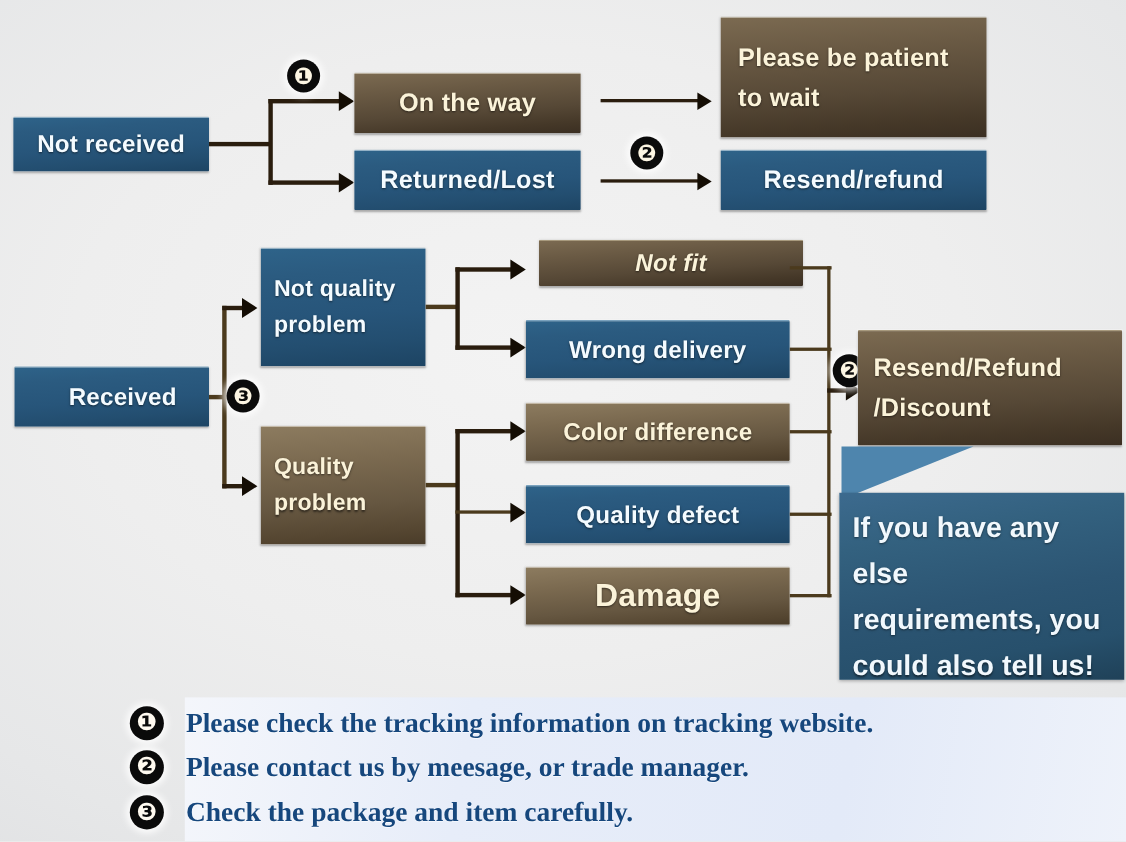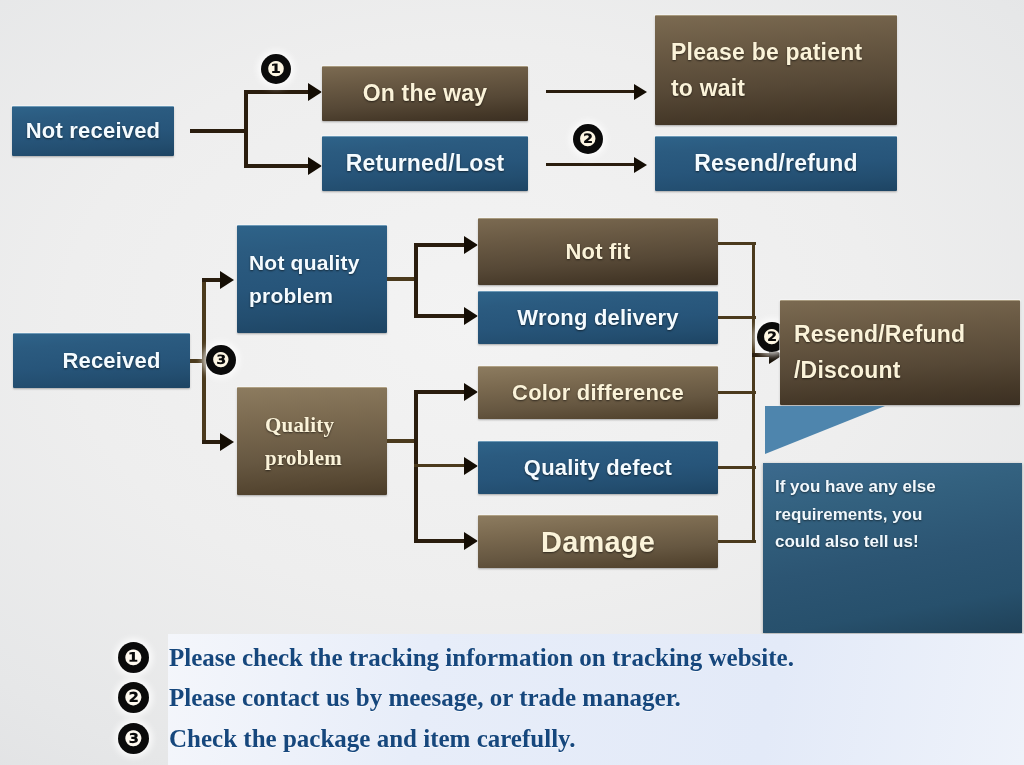--- a/index.html
+++ b/index.html
@@ -74,24 +74,24 @@
     font-weight:bold;
     display:flex;align-items:center;justify-content:center;
     line-height:1;
     box-shadow:0 0 7px 3px rgba(255,255,255,.85);
     font-family:"DejaVu Sans", sans-serif;
   }
 
   
   #callout{
     position:absolute;
-    left:763px;top:463px;width:259px;height:170px;
+    left:763px;top:448px;width:259px;height:170px;
     background:linear-gradient(170deg,#3c6a8e 0%,#33617f 25%,#2c5573 55%,#27506c 80%,#1f4158 100%);
     color:#f1f8fd;
-    font-size:17px;font-weight:bold;
+    font-size:26px;font-weight:bold;
     line-height:1.62;
     padding:10px 12px 0 12px;
     box-sizing:border-box;
     text-shadow:0 1px 2px rgba(0,0,0,.5);
     box-shadow:0 1px 3px rgba(0,0,0,.3);
   }
   #callout-tail{
     position:absolute;
     left:765px;top:406px;
     width:0;height:0;
@@ -134,21 +134,21 @@
     font-family:"DejaVu Sans", sans-serif;
     box-shadow:0 0 7px 3px rgba(255,255,255,.9);
     flex:0 0 auto;
   }
 </style>
 </head>
 <body>
 
 <div id="stage">
 
-  <div class="node blue" style="left:12px;top:106px;width:162px;height:50px;font-size:22px;">
+  <div class="node blue" style="left:12px;top:106px;width:178px;height:50px;font-size:22px;">
     <span>Not received</span>
   </div>
 
   <div class="ln h" style="left:190px;top:129px;width:56px;"></div>
   <div class="ln v" style="left:244px;top:90px;height:78px;"></div>
   <div class="ln h" style="left:244px;top:90px;width:68px;"></div>
   <div class="arrow" style="left:308px;top:83px;"></div>
   <div class="ln h" style="left:244px;top:164px;width:68px;"></div>
   <div class="arrow" style="left:308px;top:157px;"></div>
 
@@ -196,42 +196,42 @@
 
   <div class="circnum" style="left:206px;top:345px;">
     <span>❸</span>
   </div>
 
   <div class="node blue" style="left:237px;top:225px;width:150px;height:108px;font-size:21px;align-items:flex-start;padding-left:12px;text-align:left;">
     <span>Not quality</span>
     <span style="align-self:flex-start;">problem</span>
   </div>
 
-  <div class="node brown-lite" style="left:237px;top:387px;width:150px;height:108px;font-size:21px;align-items:flex-start;padding-left:28px;text-align:left;font-family:Liberation Serif, serif;">
+  <div class="node brown-lite" style="left:237px;top:387px;width:150px;height:108px;font-size:21px;align-items:flex-start;padding-left:12px;text-align:left;">
     <span>Quality</span>
     <span style="align-self:flex-start;">problem</span>
   </div>
 
   <div class="ln h brownline" style="left:387px;top:277px;width:30px;"></div>
   <div class="ln v" style="left:414px;top:243px;height:75px;"></div>
   <div class="ln h" style="left:414px;top:243px;width:54px;"></div>
   <div class="arrow" style="left:464px;top:236px;"></div>
   <div class="ln h" style="left:414px;top:314px;width:54px;"></div>
   <div class="arrow" style="left:464px;top:307px;"></div>
 
   <div class="ln h brownline" style="left:387px;top:439px;width:30px;"></div>
   <div class="ln v" style="left:414px;top:390px;height:153px;"></div>
   <div class="ln h" style="left:414px;top:390px;width:54px;"></div>
   <div class="arrow" style="left:464px;top:383px;"></div>
   <div class="ln h brownline" style="left:414px;top:464px;width:54px;height:3px;"></div>
   <div class="arrow" style="left:464px;top:457px;"></div>
   <div class="ln h" style="left:414px;top:539px;width:54px;"></div>
   <div class="arrow" style="left:464px;top:532px;"></div>
 
-  <div class="node brown" style="left:478px;top:218px;width:240px;height:67px;font-size:22px;">
+  <div class="node brown" style="left:490px;top:218px;width:240px;height:42px;font-size:22px;font-style:italic;">
     <span>Not fit</span>
   </div>
   <div class="node blue" style="left:478px;top:291px;width:240px;height:53px;font-size:22px;">
     <span>Wrong delivery</span>
   </div>
   <div class="node brown-lite" style="left:478px;top:366px;width:240px;height:53px;font-size:22px;">
     <span>Color difference</span>
   </div>
   <div class="node blue" style="left:478px;top:441px;width:240px;height:53px;font-size:22px;">
     <span>Quality defect</span>

